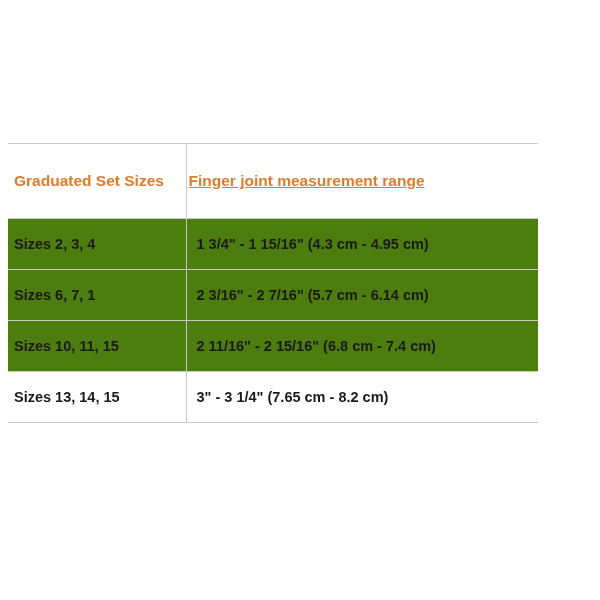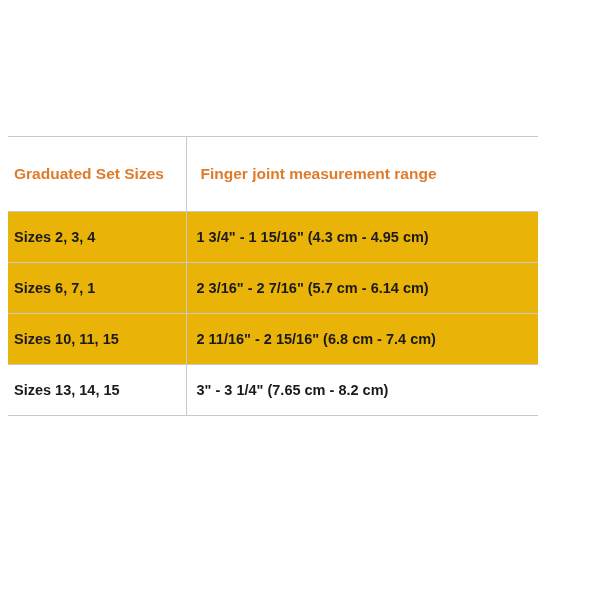--- a/index.html
+++ b/index.html
@@ -16,21 +16,21 @@
   .page {
     position: relative;
     width: 600px;
     height: 600px;
     background: #ffffff;
     box-sizing: border-box;
   }
   .table-wrap {
     position: absolute;
     left: 8px;
-    top: 136px;
+    top: 143px;
     width: 530px;
   }
   table.size-table {
     border-collapse: collapse;
     width: 530px;
     table-layout: fixed;
   }
   table.size-table col.c1 { width: 178px; }
   table.size-table col.c2 { width: 352px; }
 
@@ -51,37 +51,38 @@
     font-weight: bold;
     font-size: 15.5px;
     line-height: 1.3;
     height: 62px;
     border-top: none;
   }
   thead th.head-left {
     padding-left: 6px;
   }
   thead th.head-right {
-    padding-left: 14px;
+    padding-left: 2px;
+    text-decoration: underline;
   }
   tbody td {
     color: #1a1a1a;
     font-weight: bold;
     font-size: 14.5px;
     height: 38px;
     white-space: nowrap;
   }
   tbody td.cell-left {
     padding-left: 6px;
   }
   tbody td.cell-right {
     padding-left: 10px;
   }
   tbody tr.shaded td {
-    background: #eab308;
+    background: #4d7c0f;
   }
   tbody tr.plain td {
     background: #ffffff;
   }
 </style>
 </head>
 <body>
 
 <div class="page">
   <div class="table-wrap">

